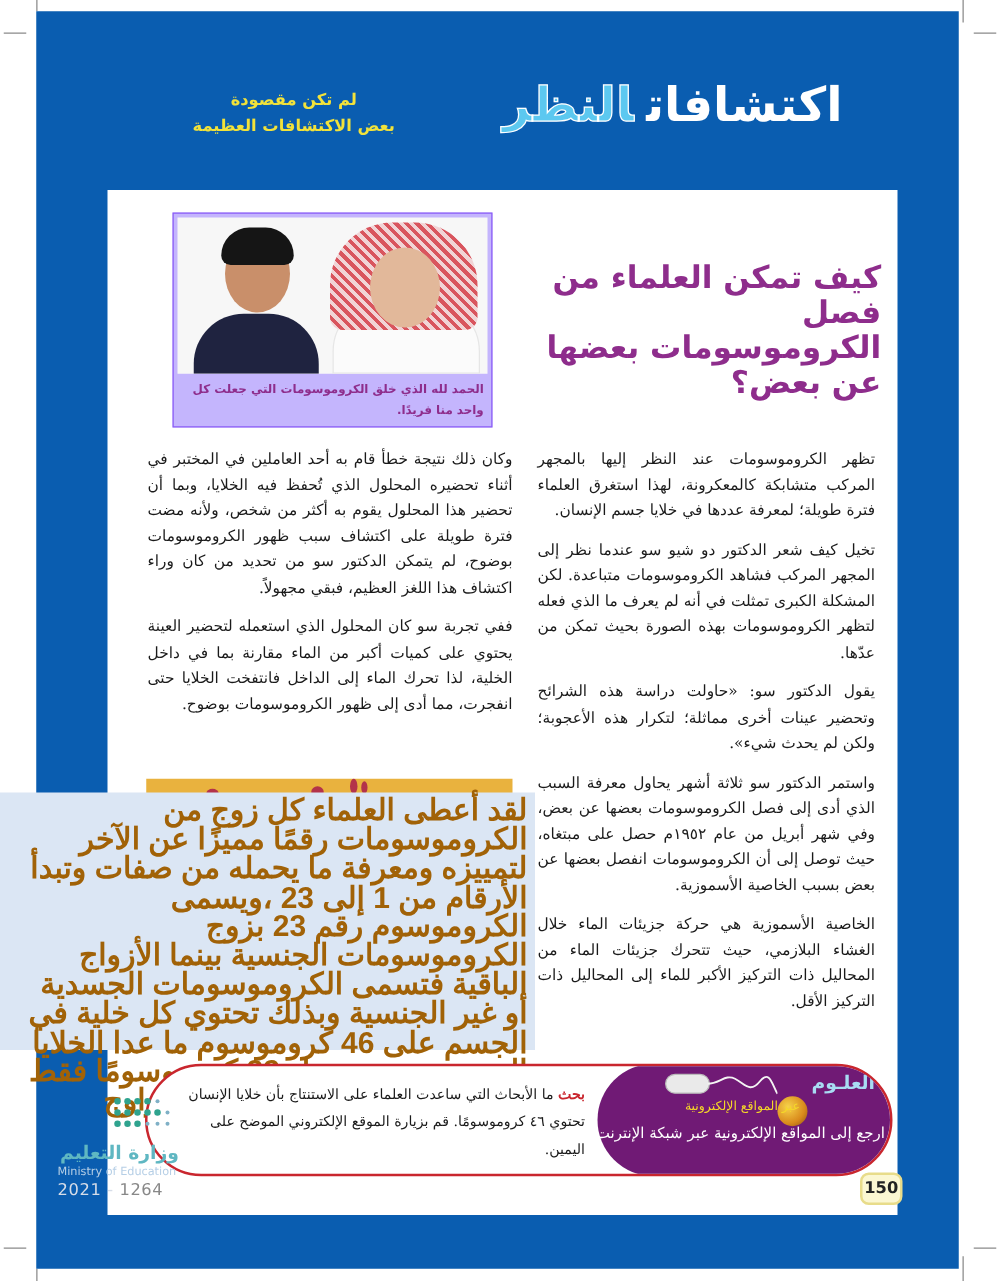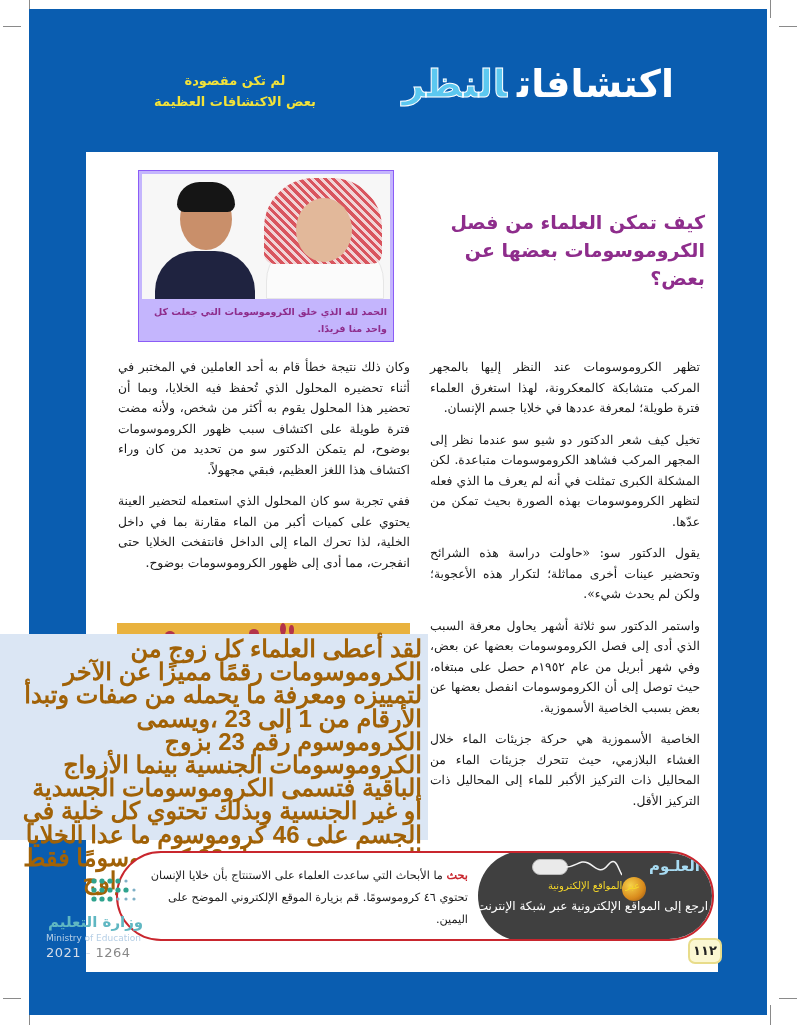--- a/index.html
+++ b/index.html
@@ -12,21 +12,21 @@
   
   .blue-frame { position: absolute; left: 29px; top: 9px; width: 738px; height: 1006px; background: #0a5db0; }
   .white-panel { position: absolute; left: 86px; top: 152px; width: 632px; height: 820px; background: #ffffff; }
 
   
   .main-title { position: absolute; right: 126px; top: 62px; direction: rtl; font-family: "DejaVu Sans", sans-serif; font-weight: bold; font-size: 38px; color: #ffffff; letter-spacing: 0px; white-space: nowrap; }
   .main-title .accent { color: #5cc8f0; -webkit-text-stroke: 1px #ffffff; margin-right: 10px; }
   .subtitle { position: absolute; left: 140px; top: 70px; width: 190px; direction: rtl; text-align: center; color: #f2e23a; font-weight: bold; font-size: 13px; line-height: 21px; }
 
   
-  .question { position: absolute; right: 95px; top: 208px; width: 300px; direction: rtl; text-align: right; color: #8e2d8c; font-weight: bold; font-size: 19px; line-height: 28px; }
+  .question { position: absolute; right: 95px; top: 208px; width: 300px; direction: rtl; text-align: right; color: #8e2d8c; font-weight: bold; font-size: 25px; line-height: 28px; }
 
   
   .photo-box { position: absolute; left: 138px; top: 170px; width: 256px; height: 172px; border: 1px solid #8b5cf6; background: #c4b5fd; }
   .photo { position: absolute; left: 3px; top: 3px; width: 248px; height: 125px; background: #f7f7f7; overflow: hidden; }
   .kid { position: absolute; bottom: 0; }
   .kid .head { position: absolute; border-radius: 50%; }
   .kid .body { position: absolute; }
   .photo-caption { position: absolute; left: 6px; top: 132px; width: 242px; direction: rtl; text-align: right; color: #8e2d8c; font-weight: bold; font-size: 9.5px; line-height: 17px; }
 
   
@@ -38,21 +38,21 @@
   
   .chromo-strip { position: absolute; left: 117px; top: 623px; width: 293px; height: 14px; background: #e9b23e; }
   .chromo-dot { position: absolute; border-radius: 50%; background: #b3334a; }
 
   
   .note-box { position: absolute; left: 0px; top: 634px; width: 428px; height: 206px; background: #dbe6f4; }
   .note-text { position: absolute; left: 14px; top: 3px; width: 408px; direction: rtl; text-align: right; font-family: "Liberation Sans", sans-serif; font-weight: bold; font-size: 24px; line-height: 23.2px; color: #a16207; }
 
   
   .web-box { position: absolute; left: 116px; top: 851px; width: 598px; height: 90px; border: 2px solid #c9262e; border-radius: 46px; background: #ffffff; overflow: hidden; }
-  .web-red { position: absolute; right: -2px; top: -2px; width: 236px; height: 90px; background: #404040; border-radius: 46px 0 0 46px; }
+  .web-red { position: absolute; right: -2px; top: -2px; width: 236px; height: 90px; background: #701a75; border-radius: 46px 0 0 46px; }
   .web-text { position: absolute; left: 20px; top: 11px; width: 330px; direction: rtl; text-align: right; font-family: "DejaVu Serif", serif; font-size: 11.3px; line-height: 22px; color: #1a1a1a; }
   .web-text .kw { color: #c9262e; font-weight: bold; }
   .web-brand { position: absolute; right: 14px; top: 6px; direction: rtl; font-weight: bold; font-size: 15px; color: #a8dcf3; }
   .web-brand-sub { position: absolute; right: 74px; top: 29px; direction: rtl; font-weight: normal; font-size: 10px; color: #f5d728; }
   .web-instr { position: absolute; right: 6px; top: 48px; direction: rtl; font-family: "DejaVu Serif", serif; font-size: 12px; color: #ffffff; white-space: nowrap; }
   .mouse-icon { position: absolute; right: 146px; top: 8px; width: 36px; height: 16px; border-radius: 10px; background: #eaeaea; border: 1px solid #bbb; }
   .mouse-cord { position: absolute; right: 92px; top: 6px; width: 56px; height: 20px; }
   .globe-icon { position: absolute; right: 68px; top: 26px; width: 24px; height: 24px; border-radius: 50%; background: radial-gradient(circle at 35% 35%, #f6d24a, #d98a1c 60%, #8a4d12); }
 
   
@@ -172,13 +172,13 @@
         <circle cx="28" cy="24" r="1.6"></circle>
         <circle cx="36" cy="24" r="1.6"></circle>
         <circle cx="44" cy="24" r="1.6"></circle>
     </g>
   </svg>
   <div class="ministry-ar">وزارة التعليم</div>
   <div class="ministry-en">Ministry of Education</div>
   <div class="ministry-year"><span>2021 -</span><span class="dark"> 1264</span></div>
 </div>
 
-<div class="page-num">١١٢</div>
+<div class="page-num">150</div>
 
 </body></html>

